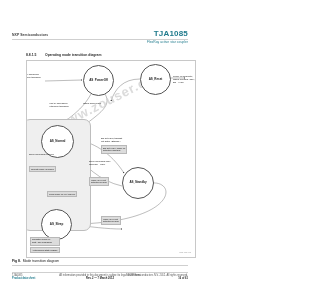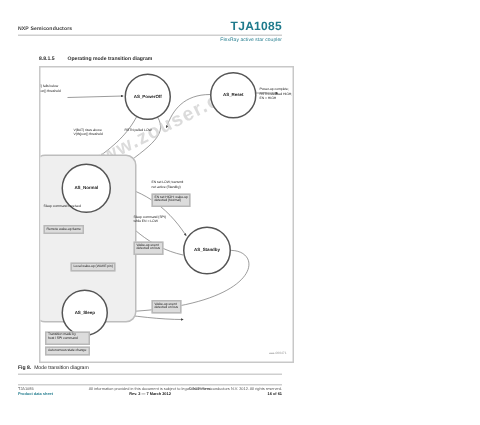--- a/index.html
+++ b/index.html
@@ -1,21 +1,21 @@
 <!DOCTYPE html>
 <html><head>
 <meta charset="utf-8">
 <style>
   html,body{margin:0;padding:0;}
   body{
     width:200px;height:283px;background:#ffffff;
     font-family:"Liberation Sans", sans-serif;
     overflow:hidden;position:relative;
   }
-  .page{position:absolute;inset:0;}
+  .page{position:absolute;inset:0;margin-top:16px;}
 
   
   .hdr-left{
     position:absolute;left:12px;top:17px;
     font-size:3.4px;color:#3b3b3b;letter-spacing:.1px;font-weight:bold;
   }
   .hdr-title{
     position:absolute;right:12px;top:13px;
     font-size:8px;font-weight:bold;color:#1f7a8c;letter-spacing:.2px;
   }

